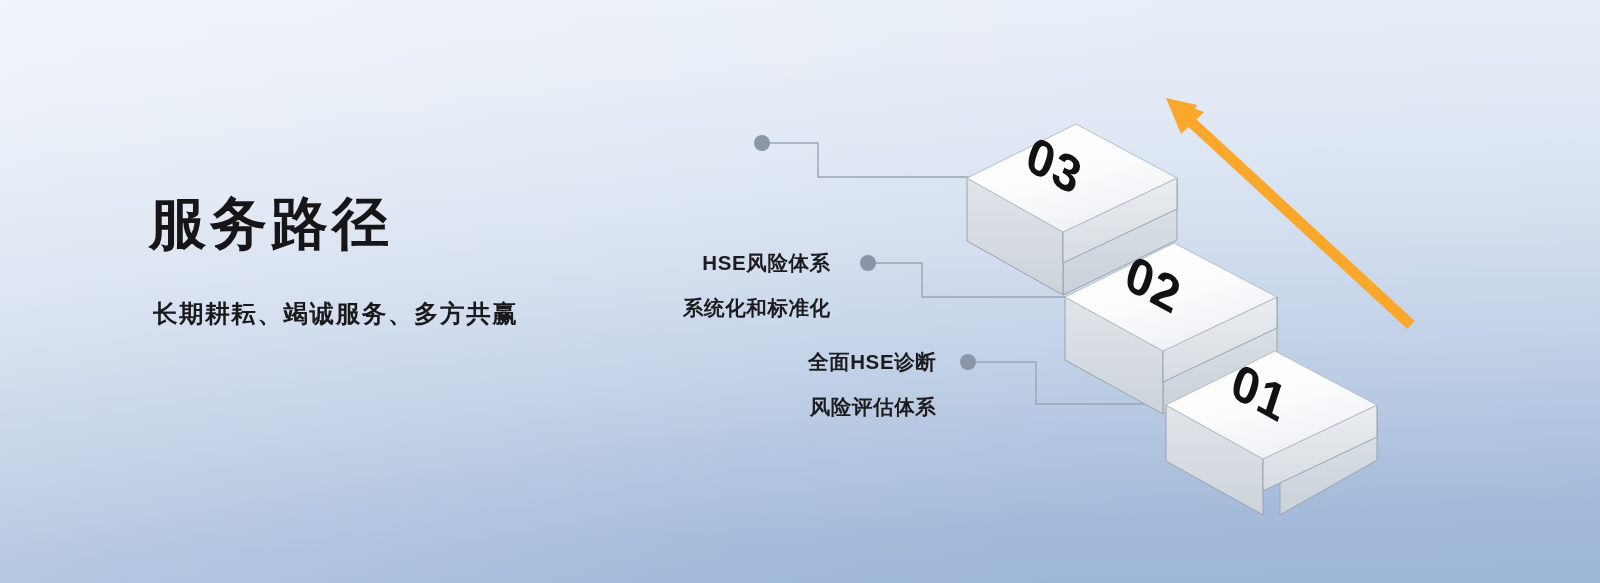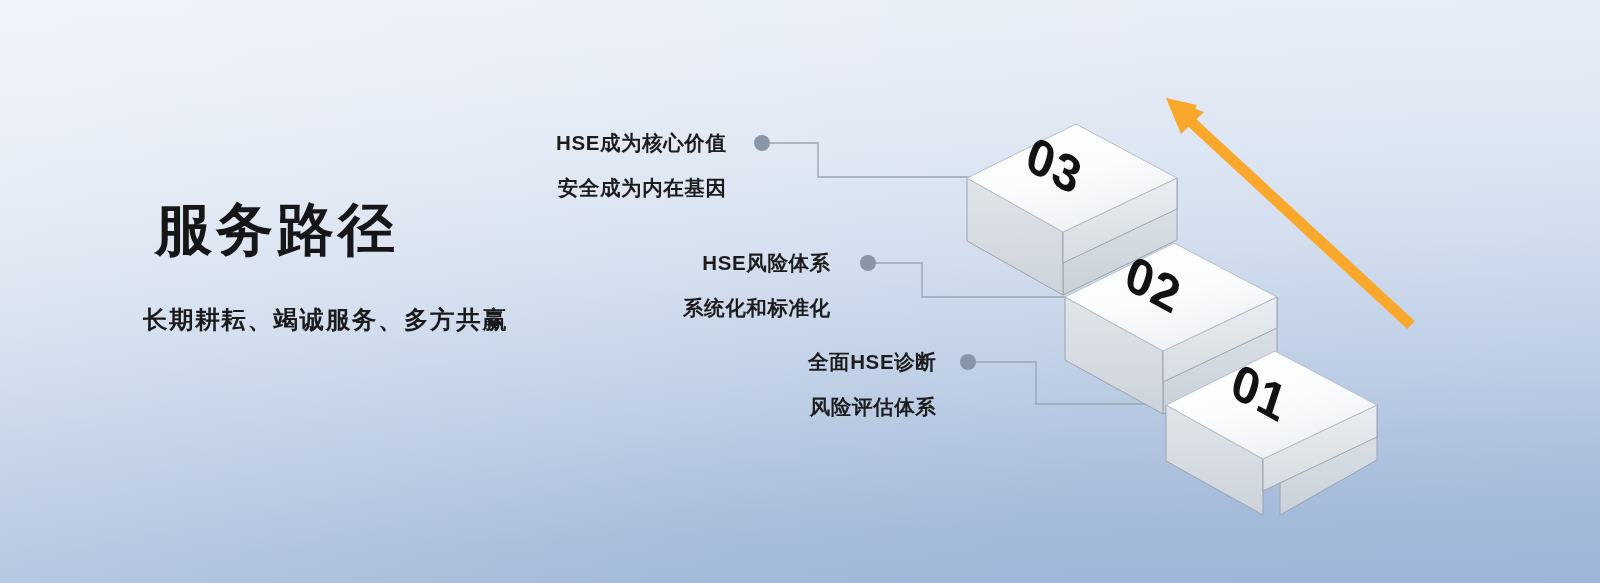--- a/index.html
+++ b/index.html
@@ -48,25 +48,25 @@
     left: 143px;
     top: 186px;
     z-index: 6;
   }
   .title {
     font-size: 57px;
     font-weight: 700;
     letter-spacing: 4px;
     color: #161618;
     line-height: 1.1;
-    margin: 12px;
+    margin: 6px;
     white-space: nowrap;
   }
   .subtitle {
-    margin: 0;
+    margin: 10px;
     margin-top: 42px;
     font-size: 24.5px;
     font-weight: 700;
     letter-spacing: 1.6px;
     color: #1a1a1c;
     white-space: nowrap;
   }
 
   
   .callout {
@@ -147,24 +147,20 @@
       <circle cx="868" cy="263" r="8" fill="#8a96a8"></circle>
       <path d="M876 263 L922 263 L922 297 L1072 297" fill="none" stroke="#9aa6b6" stroke-width="1.4"></path>
     </g>
 
     <g>
       <circle cx="968" cy="362" r="8" fill="#8a96a8"></circle>
       <path d="M976 362 L1036 362 L1036 404 L1188 404" fill="none" stroke="#9aa6b6" stroke-width="1.4"></path>
     </g>
   </svg>
 
-  <div class="callout callout-1">
-    <div class="line">HSE成为核心价值</div>
-    <div class="line">安全成为内在基因</div>
-  </div>
   <div class="callout callout-3">
     <div class="line">全面HSE诊断</div>
     <div class="line">风险评估体系</div>
   </div>
   <div class="callout callout-2">
     <div class="line">HSE风险体系</div>
     <div class="line">系统化和标准化</div>
   </div>
 
   <svg id="stairs" viewBox="0 0 1600 583">

